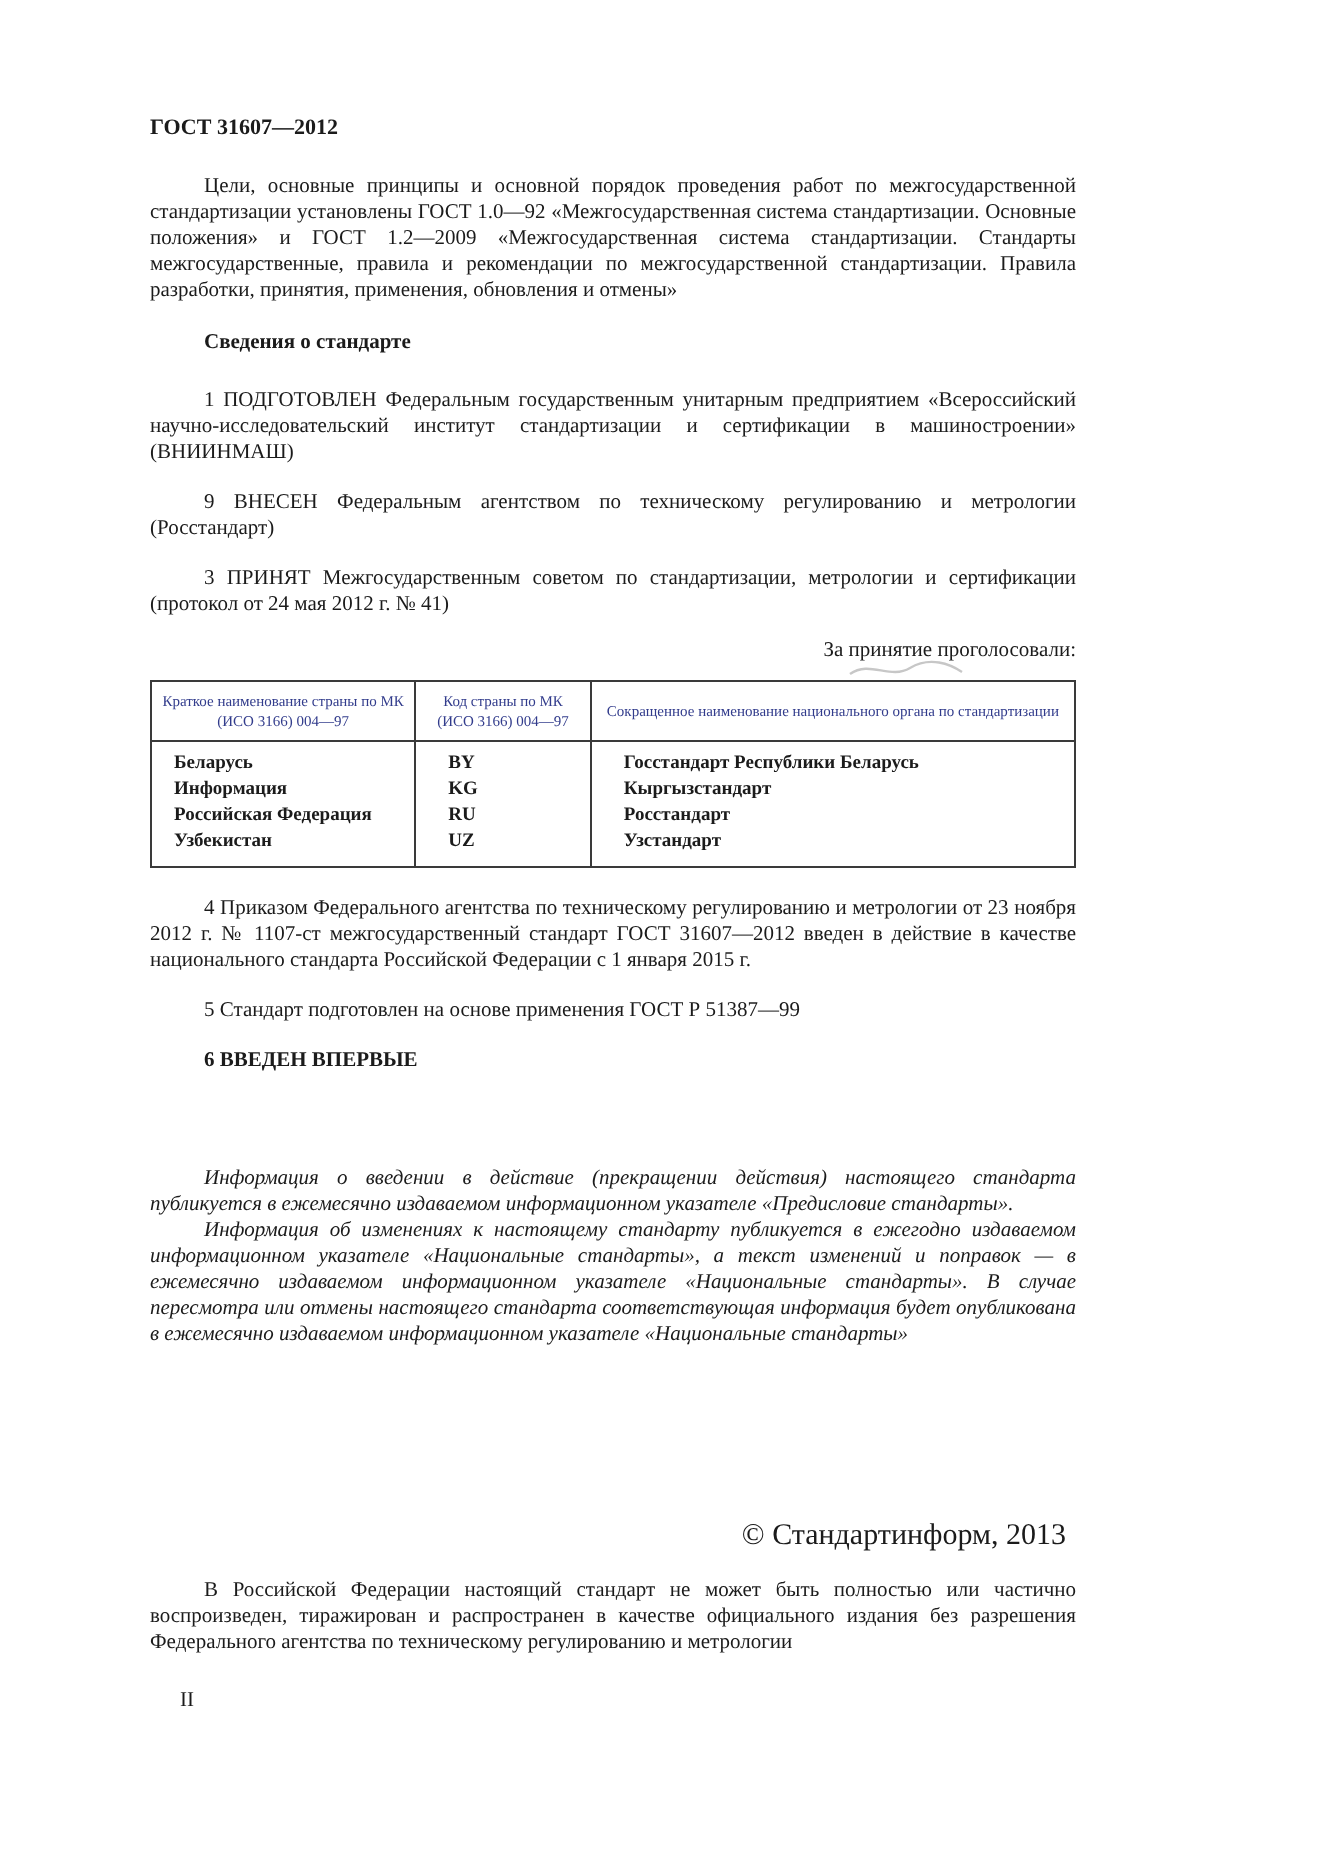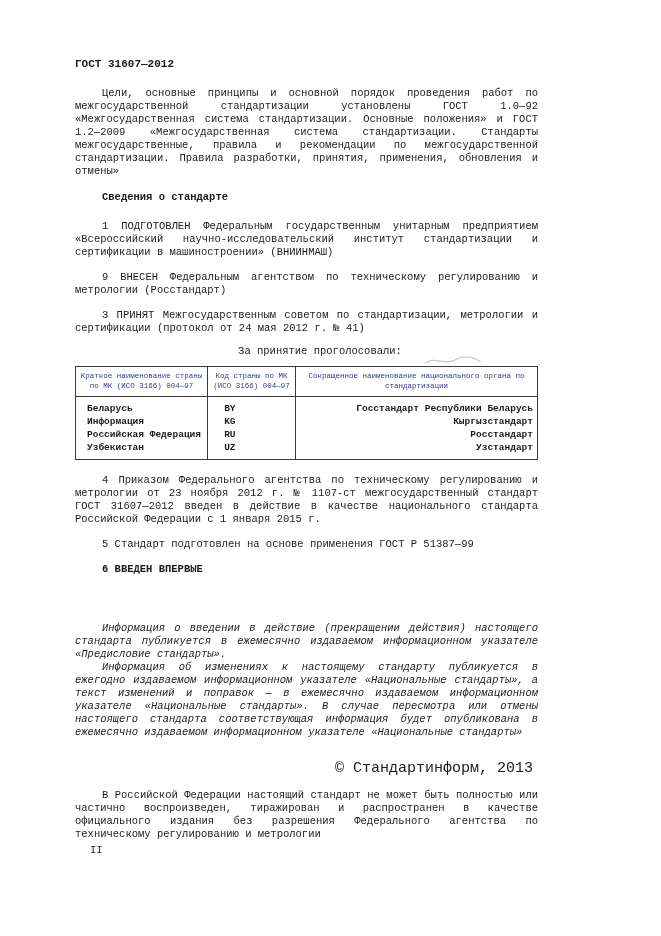--- a/index.html
+++ b/index.html
@@ -7,32 +7,32 @@
     --table_header_text:#323c8c;
     --border_color:#3a3a3a;
   }
   html,body{margin:0;padding:0;background:#ffffff;}
   .page{
     position:relative;
     width:611px;height:936px;
     box-sizing:border-box;
     background:#ffffff;
     padding:58px 73px 0 75px;
-    font-family:Liberation Mono, monospace;
+    font-family:Liberation Serif, serif;
     color:var(--text_color);
     font-size:10.5px;
     line-height:13px;
   }
   .doc-number{font-weight:bold;font-size:11px;margin:0 0 16px 0;}
   .title{text-align:center;font-weight:bold;font-size:11.5px;margin:0 0 18px 0;}
   p.para{margin:0 0 12px 0;text-align:justify;text-indent:27px;}
   p.intro{margin-bottom:13px;}
   .section-heading{font-weight:bold;text-indent:27px;margin:2px 0 16px 0;}
   p.item3{margin-bottom:10px;}
-  p.vote{margin-bottom:8px;text-align:center;}
+  p.vote{margin-bottom:8px;text-align:right;}
   .table-wrap{position:relative;margin:0 0 14px 0;}
   .artifact{position:absolute;top:-12px;right:55px;opacity:.55;}
   table.vote-table{
     width:100%;border-collapse:collapse;table-layout:fixed;
     border:1px solid var(--border_color);
   }
   table.vote-table col.c1{width:28.6%;}
   table.vote-table col.c2{width:19%;}
   table.vote-table col.c3{width:52.4%;}
   table.vote-table th{
@@ -43,21 +43,21 @@
     padding:5px 4px;text-align:center;vertical-align:middle;
   }
   table.vote-table th:first-child{border-left:none;}
   table.vote-table td{
     font-size:9.5px;line-height:13px;font-weight:bold;
     border-left:1px solid var(--border_color);
     padding:0 4px;vertical-align:top;
   }
   table.vote-table td:first-child{border-left:none;padding-left:11px;}
   table.vote-table td.code{padding-left:16px;}
-  table.vote-table td.org{padding-left:16px;text-align:right;}
+  table.vote-table td.org{padding-left:16px;}
   table.vote-table tr.first td{padding-top:5px;}
   table.vote-table tr.last td{padding-bottom:5px;}
   p.item6{font-weight:bold;margin-bottom:0;text-align:left;}
   .notes{margin-top:46px;font-style:italic;}
   .notes p{margin:0;text-align:justify;text-indent:27px;}
   .copyright{position:absolute;right:78px;top:762px;font-size:15px;}
   .repro-note{position:absolute;left:75px;right:73px;top:789px;margin:0;text-align:justify;text-indent:27px;}
   .page-number{position:absolute;left:90px;top:844px;font-size:10.5px;}
 </style>
 </head>

